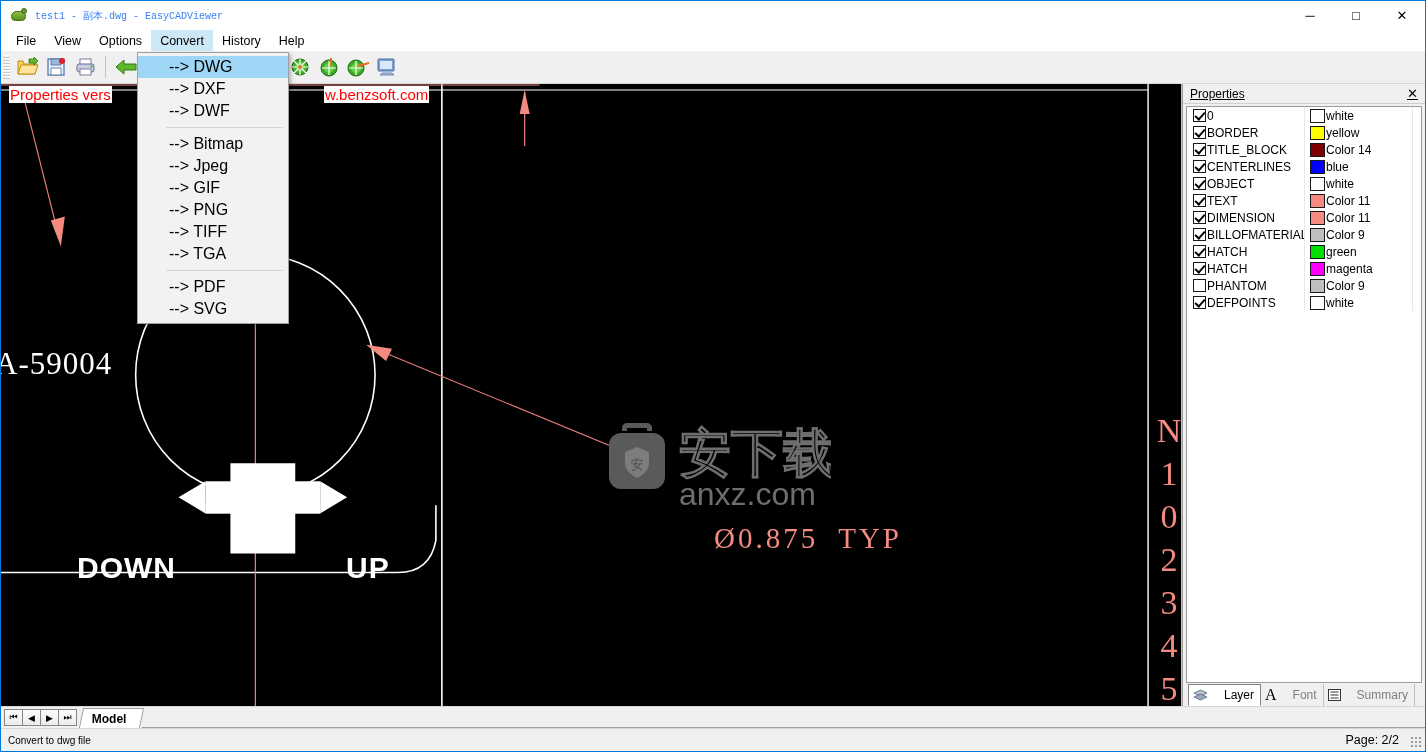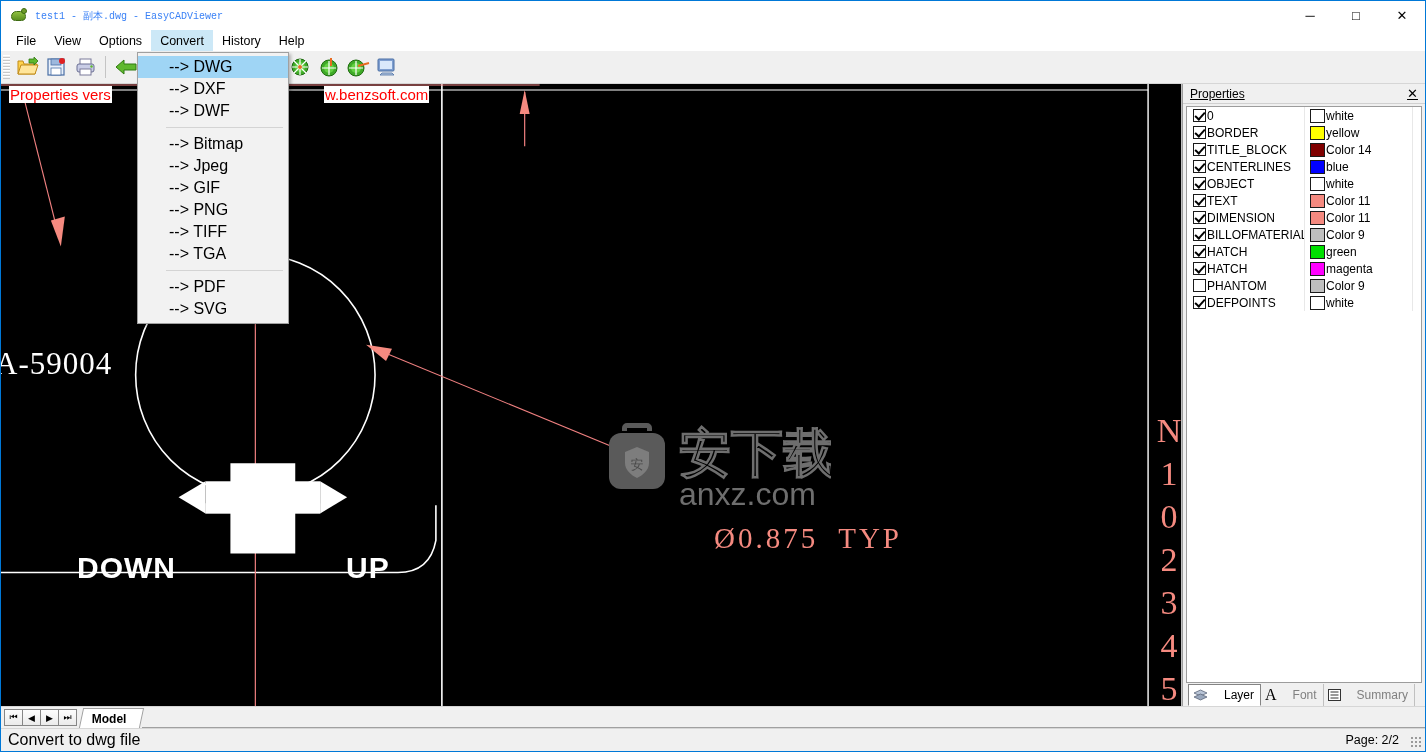--- a/index.html
+++ b/index.html
@@ -362,21 +362,21 @@
   .statusbar {
     height: 23px;
     background: #f0f0f0;
     display: flex;
     align-items: center;
     border-top: 1px solid #d6d6d6;
     flex: 0 0 auto;
     position: relative;
   }
   .status-left {
-    font-size: 16px; color: #000;
+    font-size: 10px; color: #000;
     padding-left: 7px;
     flex: 1 1 auto;
   }
   .status-page {
     font-size: 12.5px; color: #000;
     padding-right: 26px;
     white-space: nowrap;
   }
   .grippy {
     position: absolute; right: 2px; bottom: 2px;

